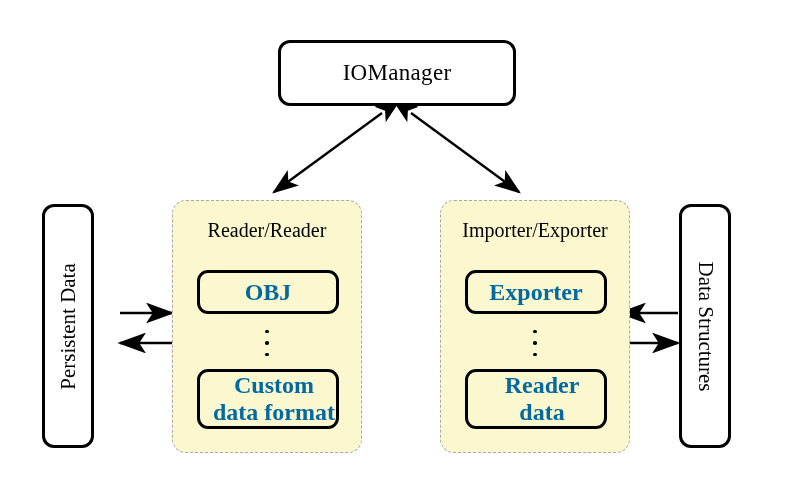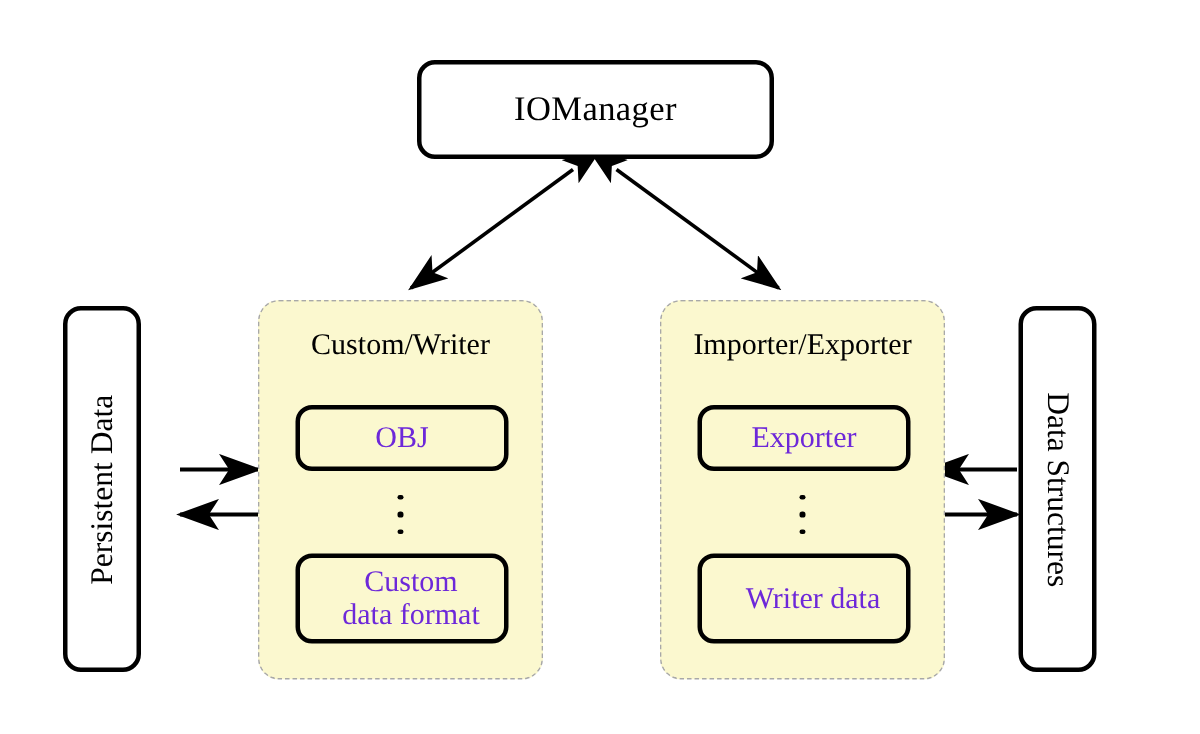--- a/index.html
+++ b/index.html
@@ -98,23 +98,24 @@
   .sub-box {
     position: absolute;
     box-sizing: border-box;
     border: 3px solid #000000;
     border-radius: 11px;
     background: #fbf8cf;
     display: flex;
     align-items: center;
     justify-content: center;
     text-align: center;
-    font-size: 20px;
+    font-size: 24px;
     line-height: 1.12;
-    color: #6d28d9;
+    color: #0369a1;
+    font-weight: bold;
   }
   .sub-box-top {
     left: 24px;
     top: 69px;
     width: 142px;
     height: 44px;
   }
   .sub-box-bottom {
     left: 24px;
     top: 168px;
@@ -188,21 +189,21 @@
 
   <div class="node-box side-box" id="persistent-data-box">
     <span class="vlabel-up">Persistent Data</span>
   </div>
 
   <div class="node-box side-box" id="data-structures-box">
     <span class="vlabel-down">Data Structures</span>
   </div>
 
   <div class="group-container" id="group-reader-writer">
-    <div class="group-title">Custom/Writer</div>
+    <div class="group-title">Reader/Reader</div>
 
     <div class="sub-box sub-box-top">
       <span>OBJ</span>
     </div>
 
     <div class="vdots">
       <span></span>
       <span></span>
       <span></span>
     </div>
@@ -223,18 +224,18 @@
     </div>
 
     <div class="vdots">
       <span></span>
       <span></span>
       <span></span>
     </div>
 
     <div class="sub-box sub-box-bottom">
       <div>
-        <div>Writer data</div>
+        <div>Reader data</div>
       </div>
     </div>
   </div>
 
 </div>
 
 </body></html>

